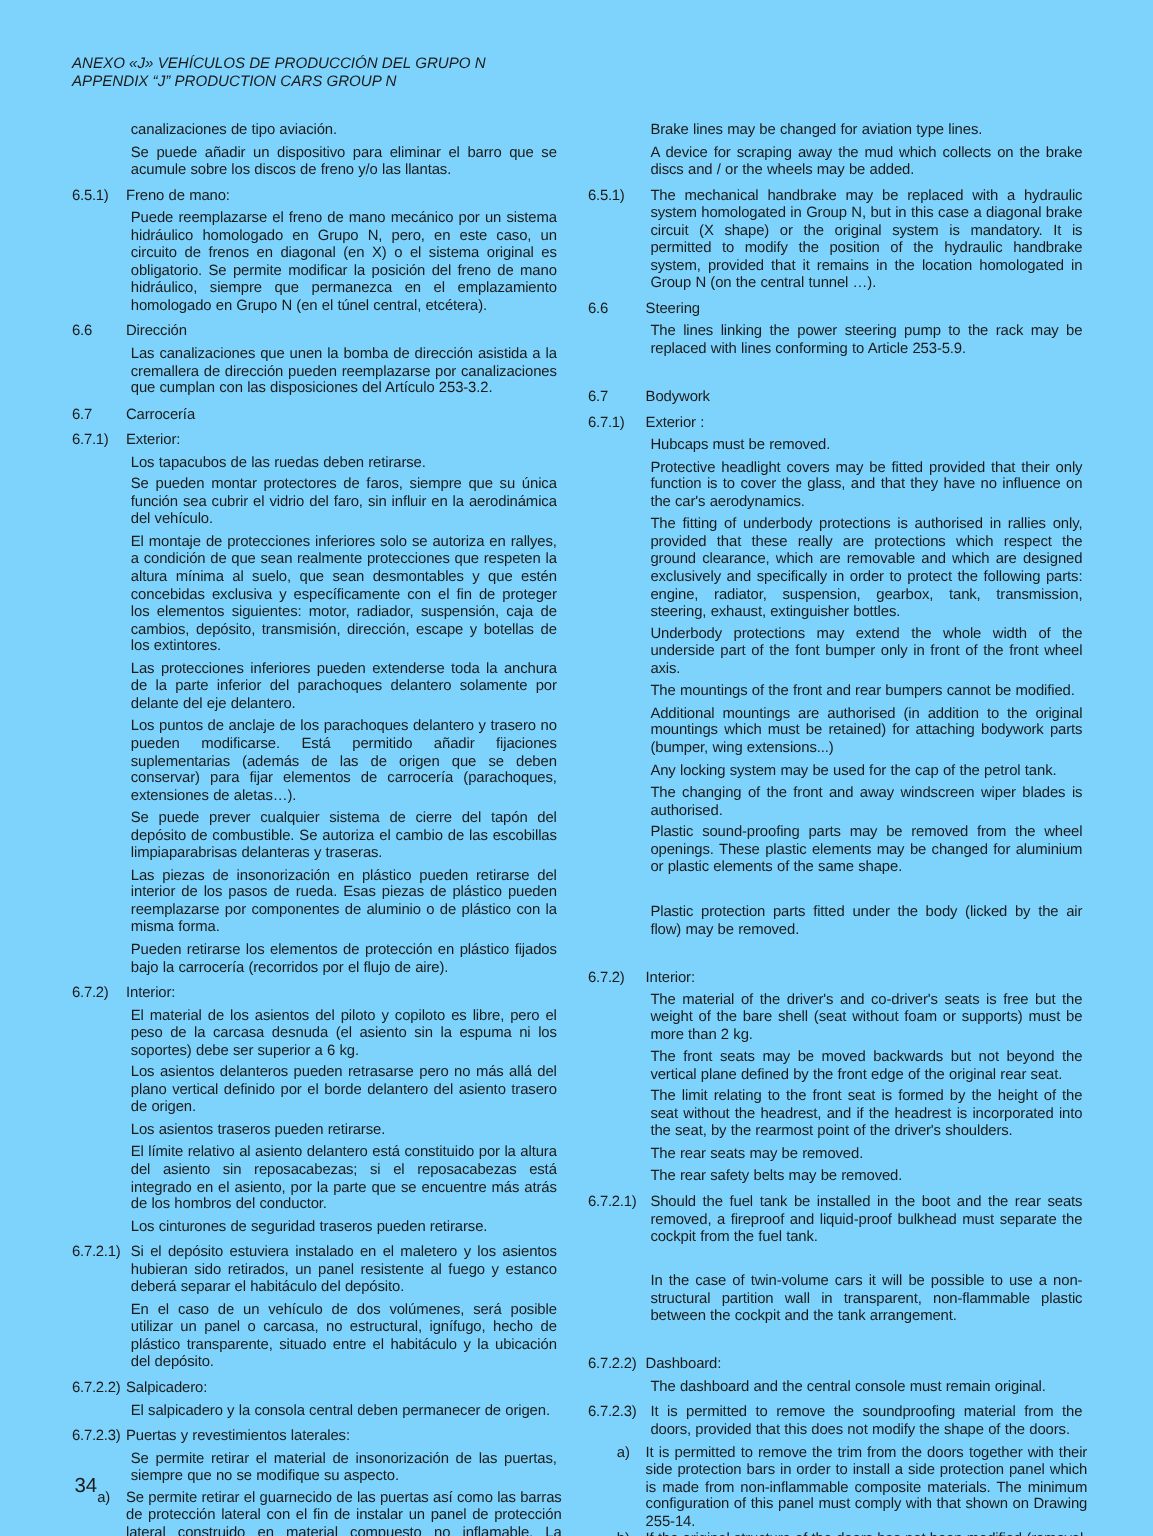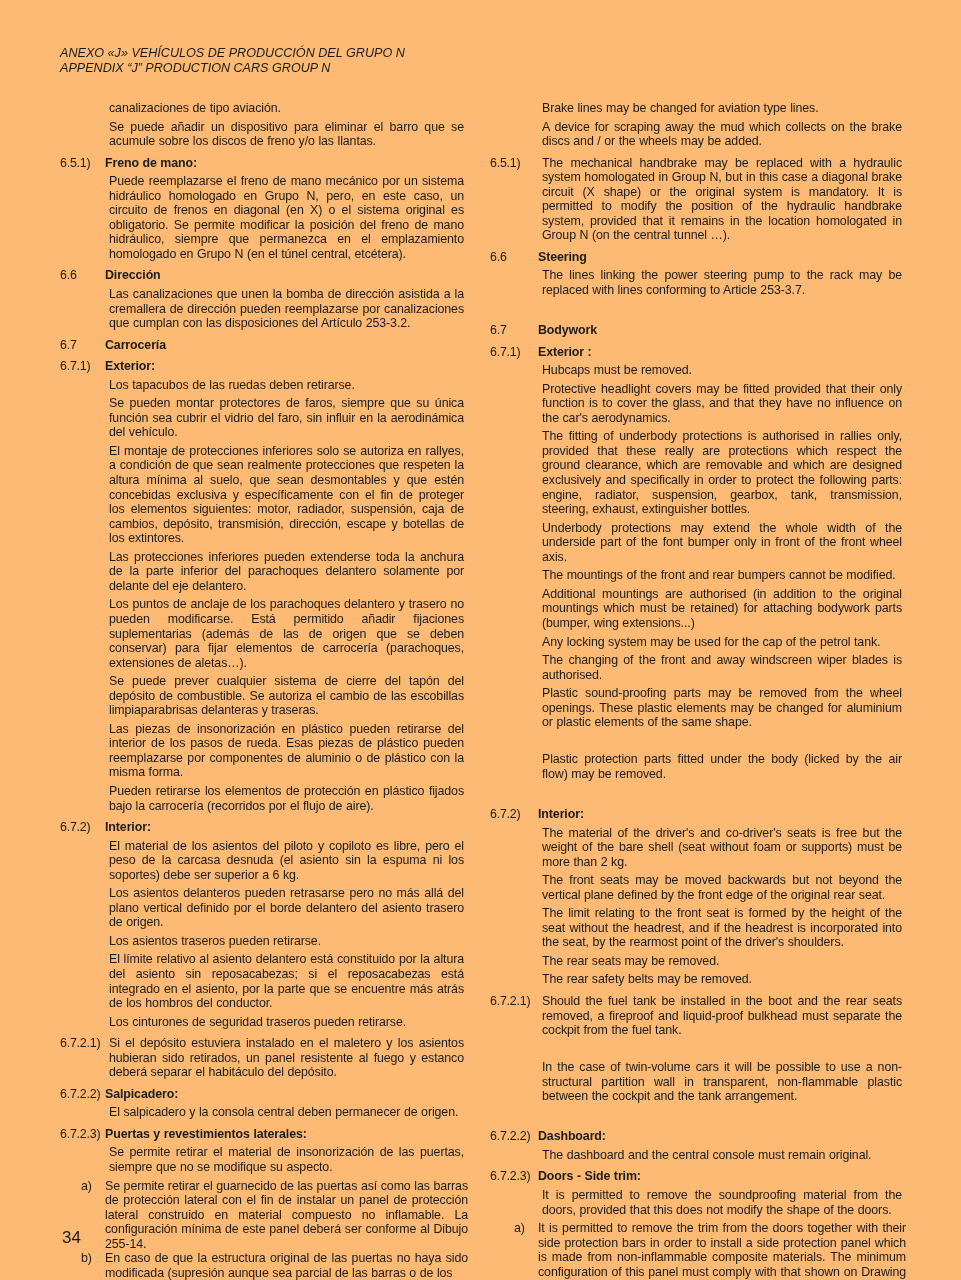--- a/index.html
+++ b/index.html
@@ -3,40 +3,40 @@
 <meta charset="utf-8">
 <style>
   html,body{margin:0;padding:0}
   body{
     width:961px;height:1280px;
     background:#ffffff;
     font-family:"Liberation Sans","DejaVu Sans",sans-serif;
     color:#1b1b1b;
     position:relative;overflow:hidden;
   }
-  .page{position:absolute;inset:0;background:#fdba74}
+  .page{position:absolute;inset:0;background:#7dd3fc}
   .hdr{
     position:absolute;left:60px;top:46px;
     font-style:italic;font-size:12.6px;line-height:15.4px;
     color:#1b1b1b;white-space:nowrap;
   }
   .cols{position:absolute;left:60px;top:97px;display:flex;gap:22px;align-items:flex-start}
   .col{
     text-align:justify;
     font-size:12.4px;line-height:14.55px;letter-spacing:-0.1px;
     word-spacing:0.02em;
   }
   .col.left{width:408px}
   .col.right{width:416px}
   .block{position:relative;margin-top:7px}
   .block.first{margin-top:0}
   .col.left .block{padding-left:45px}
   .col.right .block{padding-left:48px}
   .num{position:absolute;left:0;top:0;font-weight:400;letter-spacing:-0.2px}
-  .heading{font-weight:700;text-align:left}
+  .heading{font-weight:400;text-align:left}
   .para{margin:4px}
   .para.blank{height:14.55px}
   .item{position:relative;margin:0}
   .marker{position:absolute;left:-24px;top:0}
   .footer{position:absolute;left:62px;top:1228px;font-size:17px;color:#1b1b1b}
 </style>
 </head>
 <body>
 
 <div class="page">
@@ -82,20 +82,21 @@
           <div class="heading">Interior:</div>
           <div class="para">El material de los asientos del piloto y copiloto es libre, pero el peso de la carcasa desnuda (el asiento sin la espuma ni los soportes) debe ser superior a 6 kg.</div>
           <div class="para">Los asientos delanteros pueden retrasarse pero no más allá del plano vertical definido por el borde delantero del asiento trasero de origen.</div>
           <div class="para">Los asientos traseros pueden retirarse.</div>
           <div class="para">El límite relativo al asiento delantero está constituido por la altura del asiento sin reposacabezas; si el reposacabezas está integrado en el asiento, por la parte que se encuentre más atrás de los hombros del conductor.</div>
           <div class="para">Los cinturones de seguridad traseros pueden retirarse.</div>
         </div>
         <div class="block">
           <span class="num">6.7.2.1)</span>
           <div class="para">Si el depósito estuviera instalado en el maletero y los asientos hubieran sido retirados, un panel resistente al fuego y estanco deberá separar el habitáculo del depósito.</div>
+          <div class="para">En el caso de un vehículo de dos volúmenes, será posible utilizar un panel o carcasa, no estructural, ignífugo, hecho de plástico transparente, situado entre el habitáculo y la ubicación del depósito.</div>
         </div>
         <div class="block">
           <span class="num">6.7.2.2)</span>
           <div class="heading">Salpicadero:</div>
           <div class="para">El salpicadero y la consola central deben permanecer de origen.</div>
         </div>
         <div class="block">
           <span class="num">6.7.2.3)</span>
           <div class="heading">Puertas y revestimientos laterales:</div>
           <div class="para">Se permite retirar el material de insonorización de las puertas, siempre que no se modifique su aspecto.</div>
@@ -108,21 +109,21 @@
           <div class="para">Brake lines may be changed for aviation type lines.</div>
           <div class="para">A device for scraping away the mud which collects on the brake discs and / or the wheels may be added.</div>
         </div>
         <div class="block">
           <span class="num">6.5.1)</span>
           <div class="para">The mechanical handbrake may be replaced with a hydraulic system homologated in Group N, but in this case a diagonal brake circuit (X shape) or the original system is mandatory. It is permitted to modify the position of the hydraulic handbrake system, provided that it remains in the location homologated in Group N (on the central tunnel …).</div>
         </div>
         <div class="block">
           <span class="num">6.6</span>
           <div class="heading">Steering</div>
-          <div class="para">The lines linking the power steering pump to the rack may be replaced with lines conforming to Article 253-3.7.</div>
+          <div class="para">The lines linking the power steering pump to the rack may be replaced with lines conforming to Article 253-5.9.</div>
           <div class="para blank"></div>
         </div>
         <div class="block">
           <span class="num">6.7</span>
           <div class="heading">Bodywork</div>
         </div>
         <div class="block">
           <span class="num">6.7.1)</span>
           <div class="heading">Exterior :</div>
           <div class="para">Hubcaps must be removed.</div>
@@ -154,21 +155,20 @@
           <div class="para">In the case of twin-volume cars it will be possible to use a non-structural partition wall in transparent, non-flammable plastic between the cockpit and the tank arrangement.</div>
           <div class="para blank"></div>
         </div>
         <div class="block">
           <span class="num">6.7.2.2)</span>
           <div class="heading">Dashboard:</div>
           <div class="para">The dashboard and the central console must remain original.</div>
         </div>
         <div class="block">
           <span class="num">6.7.2.3)</span>
-          <div class="heading">Doors - Side trim:</div>
           <div class="para">It is permitted to remove the soundproofing material from the doors, provided that this does not modify the shape of the doors.</div>
           <div class="item"><span class="marker">a)</span><span class="item-text">It is permitted to remove the trim from the doors together with their side protection bars in order to install a side protection panel which is made from non-inflammable composite materials. The minimum configuration of this panel must comply with that shown on Drawing 255-14.</span></div>
           <div class="item"><span class="marker">b)</span><span class="item-text">If the original structure of the doors has not been modified (removal, even partially, of the tubes or reinforcements), the door</span></div>
         </div>
       </section>
   </main>
 
   <footer class="footer">
     <span>34</span>
   </footer>

